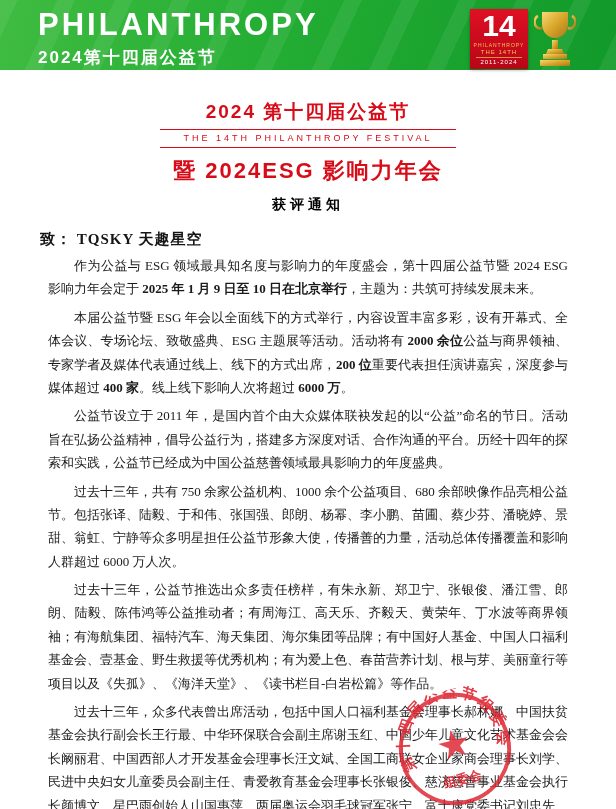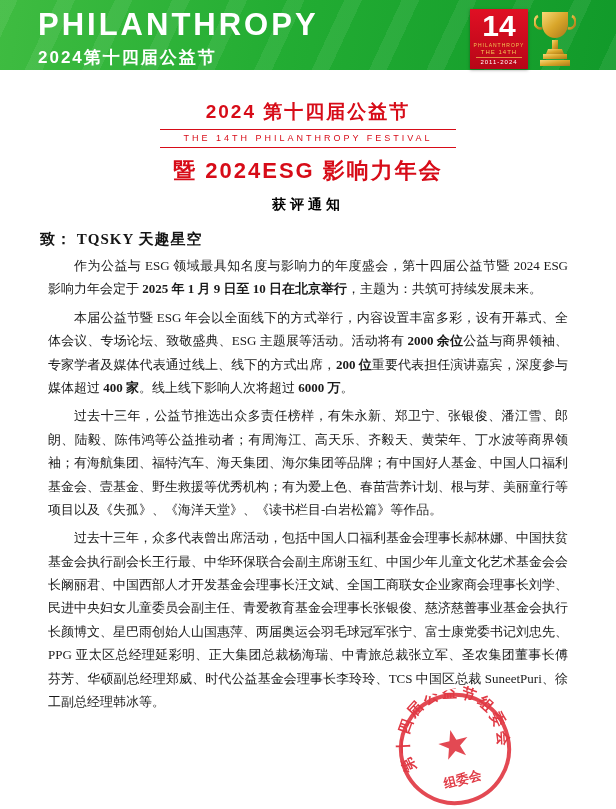--- a/index.html
+++ b/index.html
@@ -111,20 +111,22 @@
   <div class="red-rule"></div>
   <div class="doc-sub-en">THE 14TH PHILANTHROPY FESTIVAL</div>
   <div class="red-rule"></div>
   <div class="doc-title2">暨 2024ESG 影响力年会</div>
   <div class="notice-type">获评通知</div>
 
   <div class="salutation">致： TQSKY 天趣星空</div>
 
   <p class="body"><span>作为公益与 ESG 领域最具知名度与影响力的年度盛会，第十四届公益节暨 2024 ESG 影响力年会定于 </span><span class="b">2025 年 1 月 9 日至 10 日在北京举行</span><span>，主题为：共筑可持续发展未来。</span></p>
   <p class="body"><span>本届公益节暨 ESG 年会以全面线下的方式举行，内容设置丰富多彩，设有开幕式、全体会议、专场论坛、致敬盛典、ESG 主题展等活动。活动将有 </span><span class="b">2000 余位</span><span>公益与商界领袖、专家学者及媒体代表通过线上、线下的方式出席，</span><span class="b">200 位</span><span>重要代表担任演讲嘉宾，深度参与媒体超过 </span><span class="b">400 家</span><span>。线上线下影响人次将超过 </span><span class="b">6000 万</span><span>。</span></p>
+  <p class="body"><span>公益节设立于 2011 年，是国内首个由大众媒体联袂发起的以“公益”命名的节日。活动旨在弘扬公益精神，倡导公益行为，搭建多方深度对话、合作沟通的平台。历经十四年的探索和实践，公益节已经成为中国公益慈善领域最具影响力的年度盛典。</span></p>
+  <p class="body"><span>过去十三年，共有 750 余家公益机构、1000 余个公益项目、680 余部映像作品亮相公益节。包括张译、陆毅、于和伟、张国强、郎朗、杨幂、李小鹏、苗圃、蔡少芬、潘晓婷、景甜、翁虹、宁静等众多明星担任公益节形象大使，传播善的力量，活动总体传播覆盖和影响人群超过 6000 万人次。</span></p>
   <p class="body"><span>过去十三年，公益节推选出众多责任榜样，有朱永新、郑卫宁、张银俊、潘江雪、郎朗、陆毅、陈伟鸿等公益推动者；有周海江、高天乐、齐毅天、黄荣年、丁水波等商界领袖；有海航集团、福特汽车、海天集团、海尔集团等品牌；有中国好人基金、中国人口福利基金会、壹基金、野生救援等优秀机构；有为爱上色、春苗营养计划、根与芽、美丽童行等项目以及《失孤》、《海洋天堂》、《读书栏目-白岩松篇》等作品。</span></p>
   <p class="body"><span>过去十三年，众多代表曾出席活动，包括中国人口福利基金会理事长郝林娜、中国扶贫基金会执行副会长王行最、中华环保联合会副主席谢玉红、中国少年儿童文化艺术基金会会长阚丽君、中国西部人才开发基金会理事长汪文斌、全国工商联女企业家商会理事长刘学、民进中央妇女儿童委员会副主任、青爱教育基金会理事长张银俊、慈济慈善事业基金会执行长颜博文、星巴雨创始人山国惠萍、两届奥运会羽毛球冠军张宁、富士康党委书记刘忠先、PPG 亚太区总经理延彩明、正大集团总裁杨海瑞、中青旅总裁张立军、圣农集团董事长傅芬芳、华硕副总经理郑威、时代公益基金会理事长李玲玲、TCS 中国区总裁 SuneetPuri、徐工副总经理韩冰等。</span></p>
 
 </div>
 
 <div class="seal">
   <svg viewBox="0 0 120 120" width="118" height="118">
     <defs>
       <path id="sealArc" d="M 16,66 A 46,46 0 1 1 104,66" fill="none"></path>
     </defs>

